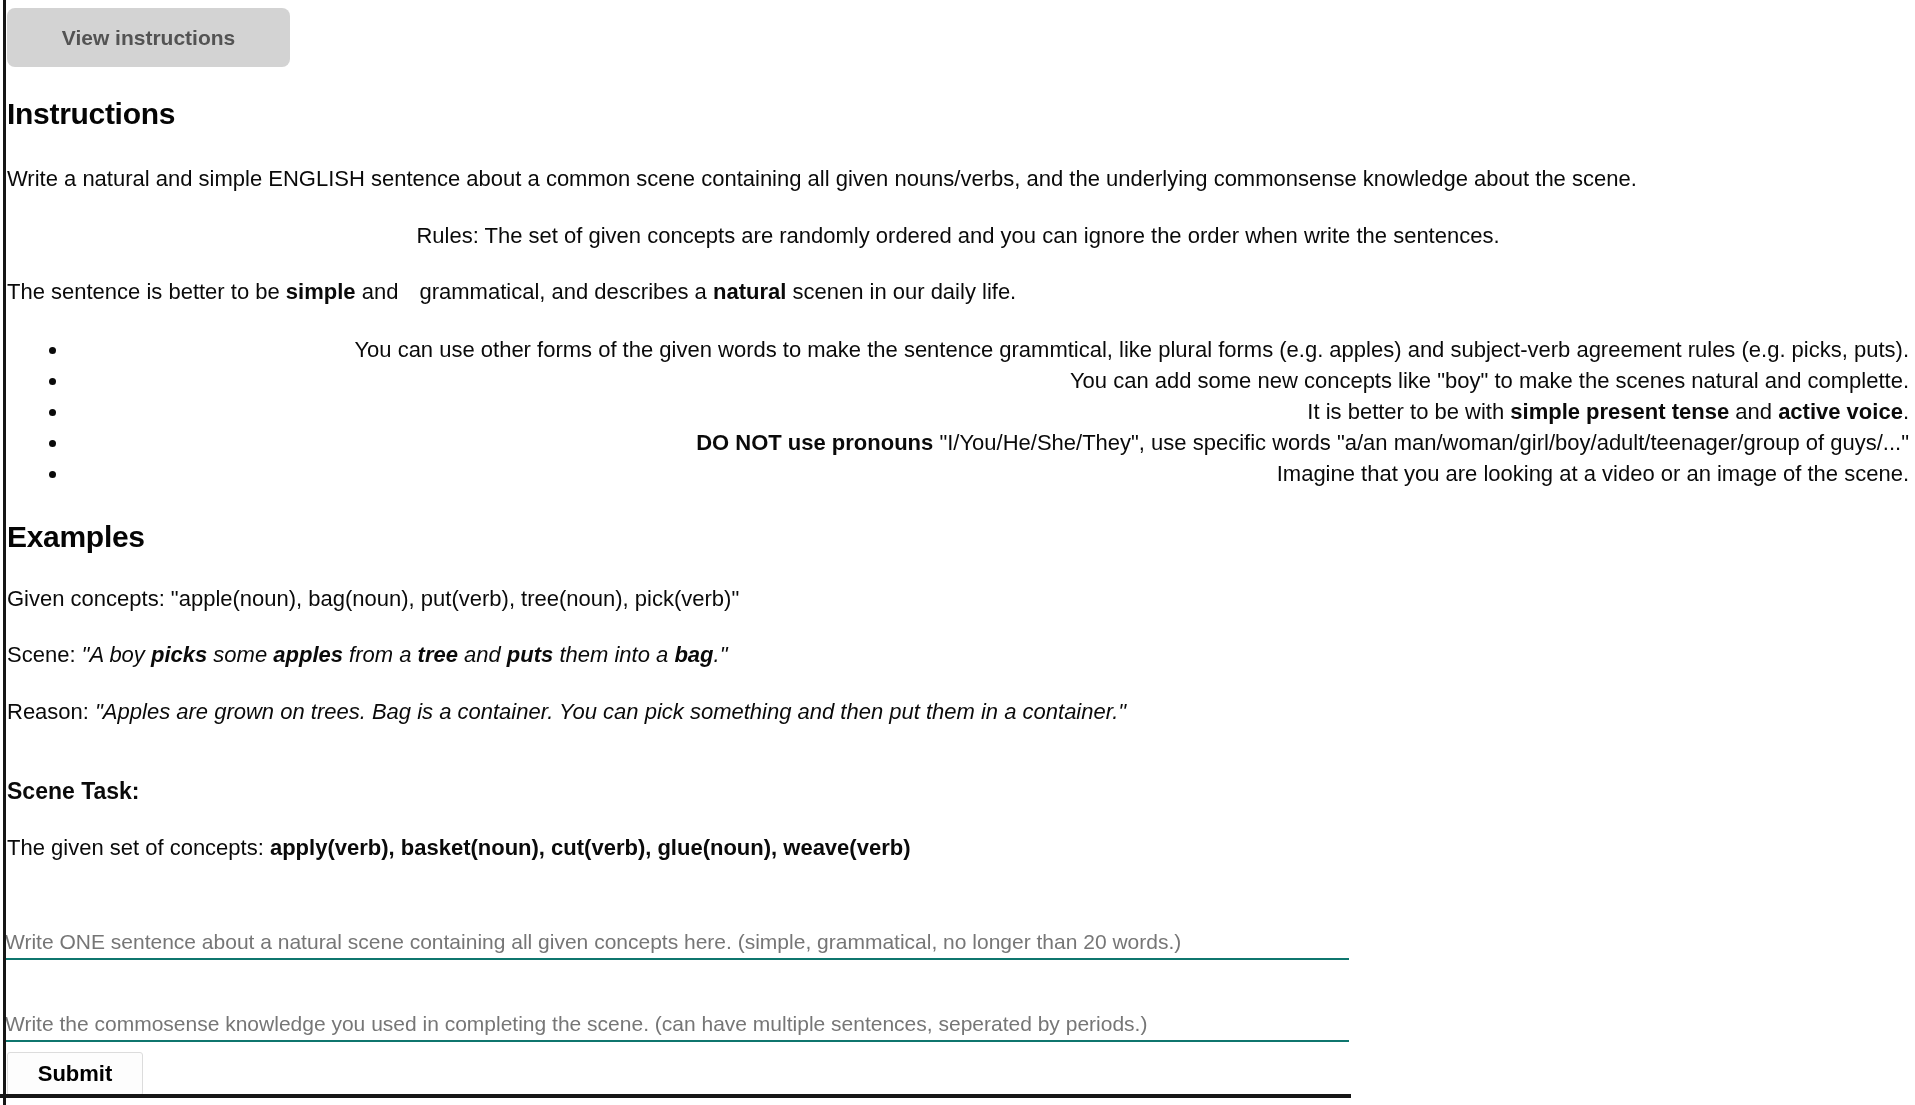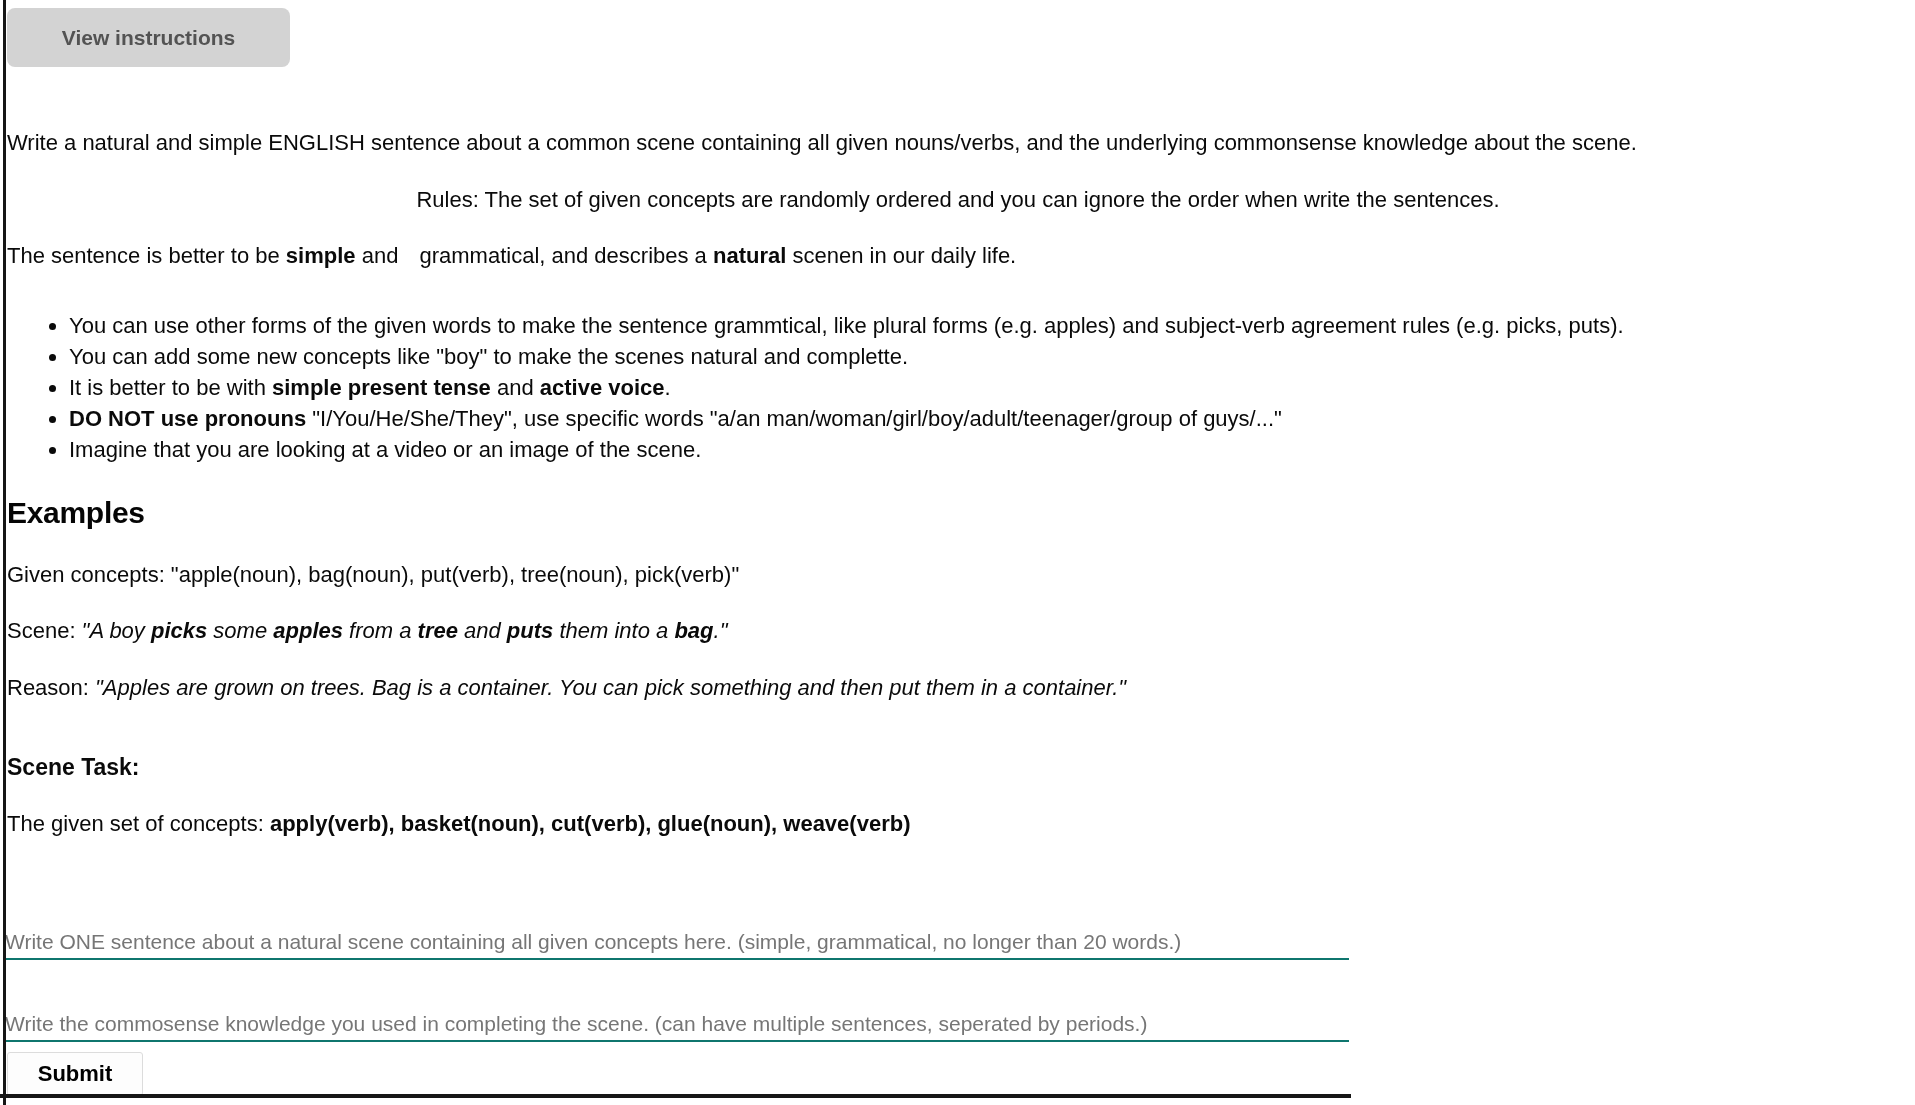--- a/index.html
+++ b/index.html
@@ -26,21 +26,21 @@
   
   .content{position:absolute;left:7px;top:96px;width:1902px;}
   .content h1{
     font-size:30px;font-weight:700;margin:0;line-height:36px;color:#050505;
     letter-spacing:-0.3px;
   }
   .content p{font-size:22px;line-height:27.5px;margin:0;}
   .p1{margin-top:33px !important;}
   .p2{margin-top:29px !important;text-align:center;}
   .p3{margin-top:29px !important;}
-  ul.rules{margin:40px 0 0;padding-left:62px;}
+  ul.rules{margin:28px 0 0;padding-left:62px;text-align:right;}
   ul.rules li{font-size:22px;line-height:31px;}
   .h-examples{margin-top:30px !important;}
   .p-given{margin-top:30px !important;}
   .p-scene{margin-top:29px !important;}
   .p-reason{margin-top:29px !important;}
   .p-task{margin-top:51px !important;font-size:23px !important;line-height:30px !important;font-weight:700;}
   .p-givenset{margin-top:28px !important;}
 
   
   .answer-input{
@@ -61,20 +61,21 @@
   }
 </style>
 </head>
 <body>
 
 <div class="page">
 
   <button class="view-btn">View instructions</button>
 
   <div class="content">
+    <h1>Instructions</h1>
 
     <p class="p1"><span>Write a natural and simple ENGLISH sentence about a common scene containing all given nouns/verbs, and the underlying commonsense knowledge about the scene.</span></p>
 
     <p class="p2"><span>Rules: The set of given concepts are randomly ordered and you can ignore the order when write the sentences.</span></p>
 
     <p class="p3"><span>The sentence is better to be </span><span style="font-weight: 700;">simple</span><span> and </span><span style="font-weight: 400; margin-left: 15px;">grammatical</span><span>, and describes a </span><span style="font-weight: 700;">natural</span><span> scenen in our daily life.</span></p>
 
     <ul class="rules">
       <li><span>You can use other forms of the given words to make the sentence grammtical, like plural forms (e.g. apples) and subject-verb agreement rules (e.g. picks, puts).</span></li>
       <li><span>You can add some new concepts like "boy" to make the scenes natural and complette.</span></li>

